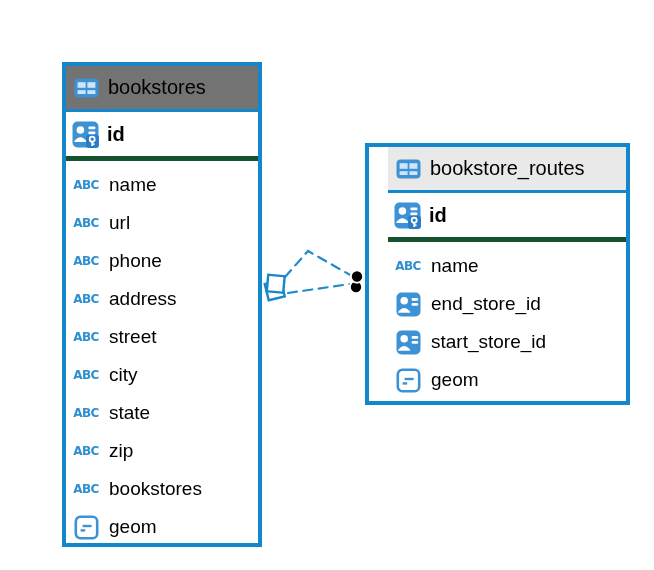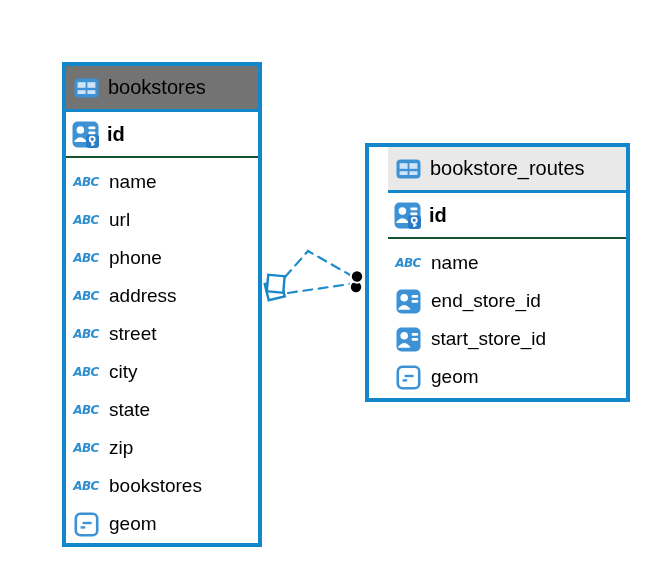--- a/index.html
+++ b/index.html
@@ -31,42 +31,41 @@
     white-space: nowrap;
   }
   .t-bookstores .thead { background: #737373; }
   .t-routes .thead     { background: #E9E9E9; }
   .pk-row {
     display: flex;
     align-items: center;
     gap: 8px;
     padding: 0 5px;
     height: 44px;
-    border-bottom: 2px solid #14532d;
+    border-bottom: 5px solid #14532d;
     font-size: 20px;
     font-weight: bold;
     background: #fff;
   }
   .cols { padding: 5px 0 2px 0; }
   .col-row {
     display: flex;
     align-items: center;
     gap: 9px;
     padding: 0 6px;
     height: 38px;
     font-size: 19px;
     white-space: nowrap;
   }
   .icbox {
     width: 28px;
     min-width: 28px;
     display: flex;
     align-items: center;
     justify-content: center;
-    font-style: italic;
   }
   .abc-glyph {
     font-family: "DejaVu Sans", sans-serif;
     font-size: 12px;
     font-weight: 800;
     letter-spacing: -0.5px;
     color: #2E8FD0;
   }
   .overlay {
     position: absolute;

